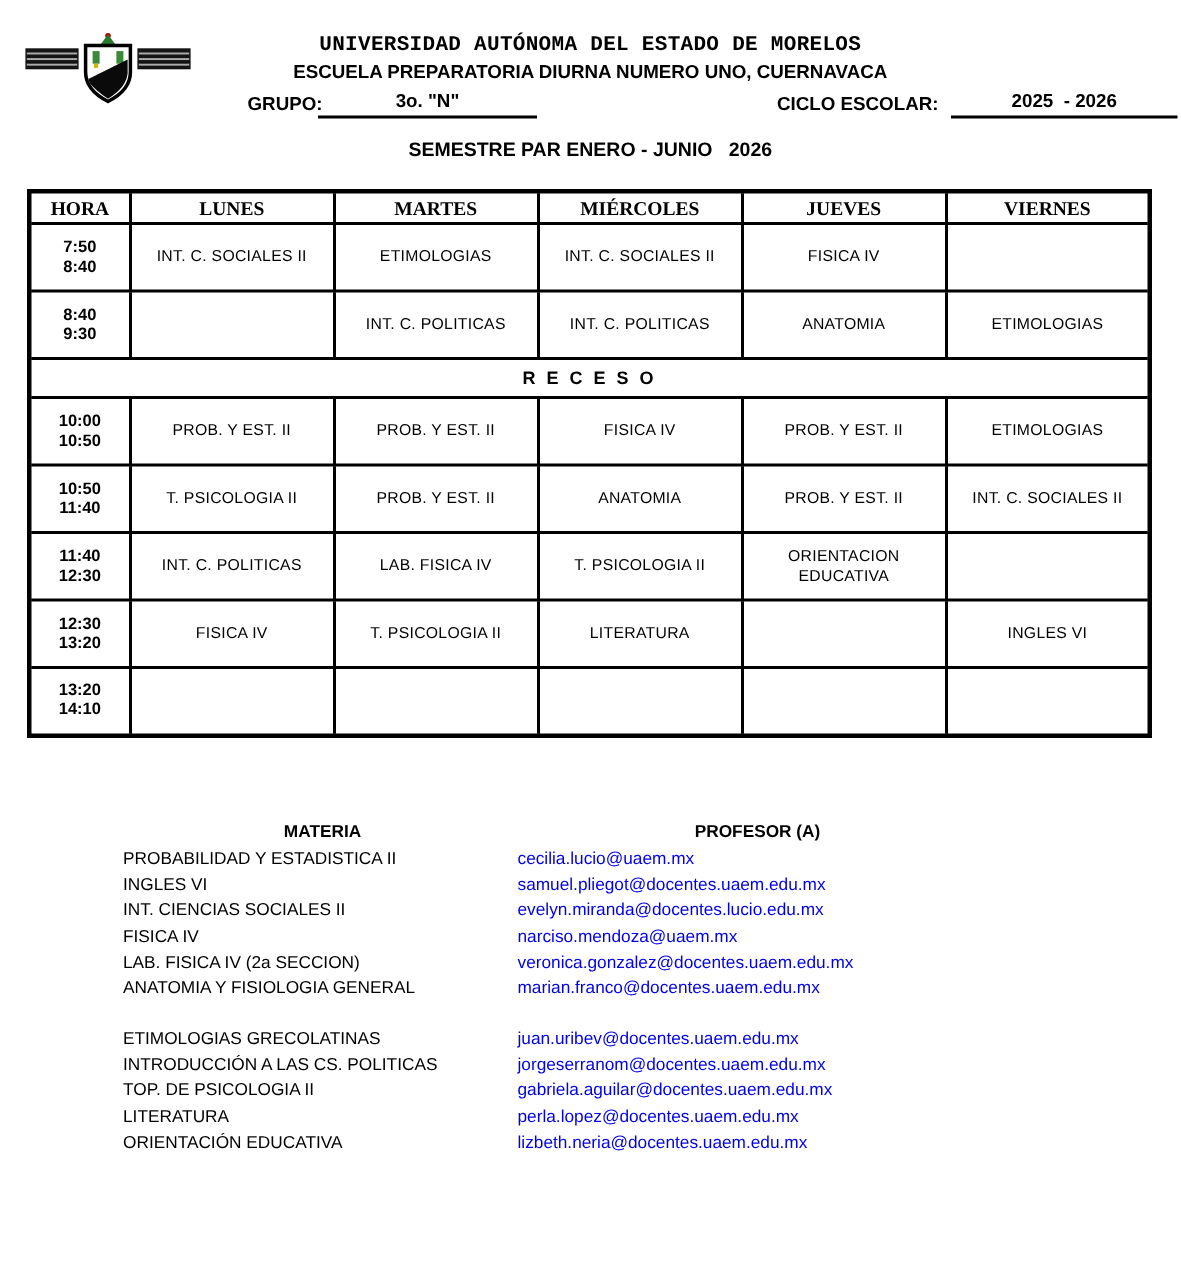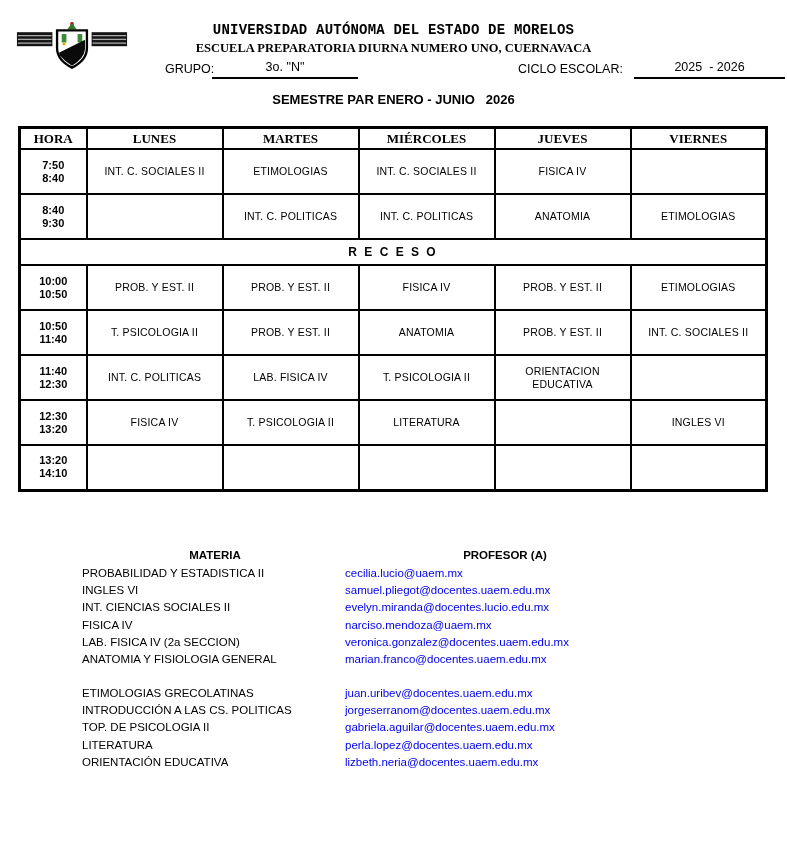--- a/index.html
+++ b/index.html
@@ -5,24 +5,24 @@
   html,body { margin:0; padding:0; background:#fff; }
   .page {
     position:relative; width:787px; height:856px; background:#ffffff;
     font-family:"Liberation Sans", sans-serif; color:#000; overflow:hidden;
   }
 
   
   .logo { position:absolute; top:20px; left:16px; }
   .doc-header { position:absolute; top:22px; left:0; width:100%; text-align:center; }
   .uni   { font-family:Liberation Mono, monospace; font-weight:bold; font-size:14px; letter-spacing:.2px; }
-  .school{ font-family:Liberation Serif, serif; font-weight:bold; font-size:12.5px; margin-top:3px; }
+  .school{ font-family:Liberation Sans, sans-serif; font-weight:bold; font-size:12.5px; margin-top:3px; }
 
   .grupo-row { position:absolute; top:60px; left:0; width:100%; height:20px;
-               font-weight:normal; font-size:12.5px; }
+               font-weight:bold; font-size:12.5px; }
   .grupo-label { position:absolute; left:165px; top:2px; }
   .grupo-value { position:absolute; left:212px; top:0; width:146px; text-align:center;
                  border-bottom:2px solid #000; padding-bottom:3px; white-space:pre; }
   .ciclo-label { position:absolute; left:518px; top:2px; }
   .ciclo-value { position:absolute; left:634px; top:0; width:151px; text-align:center;
                  border-bottom:2px solid #000; padding-bottom:3px; white-space:pre; }
 
   .semester { position:absolute; top:92px; left:0; width:100%; text-align:center;
               font-weight:bold; font-size:13px; white-space:pre; }
 

